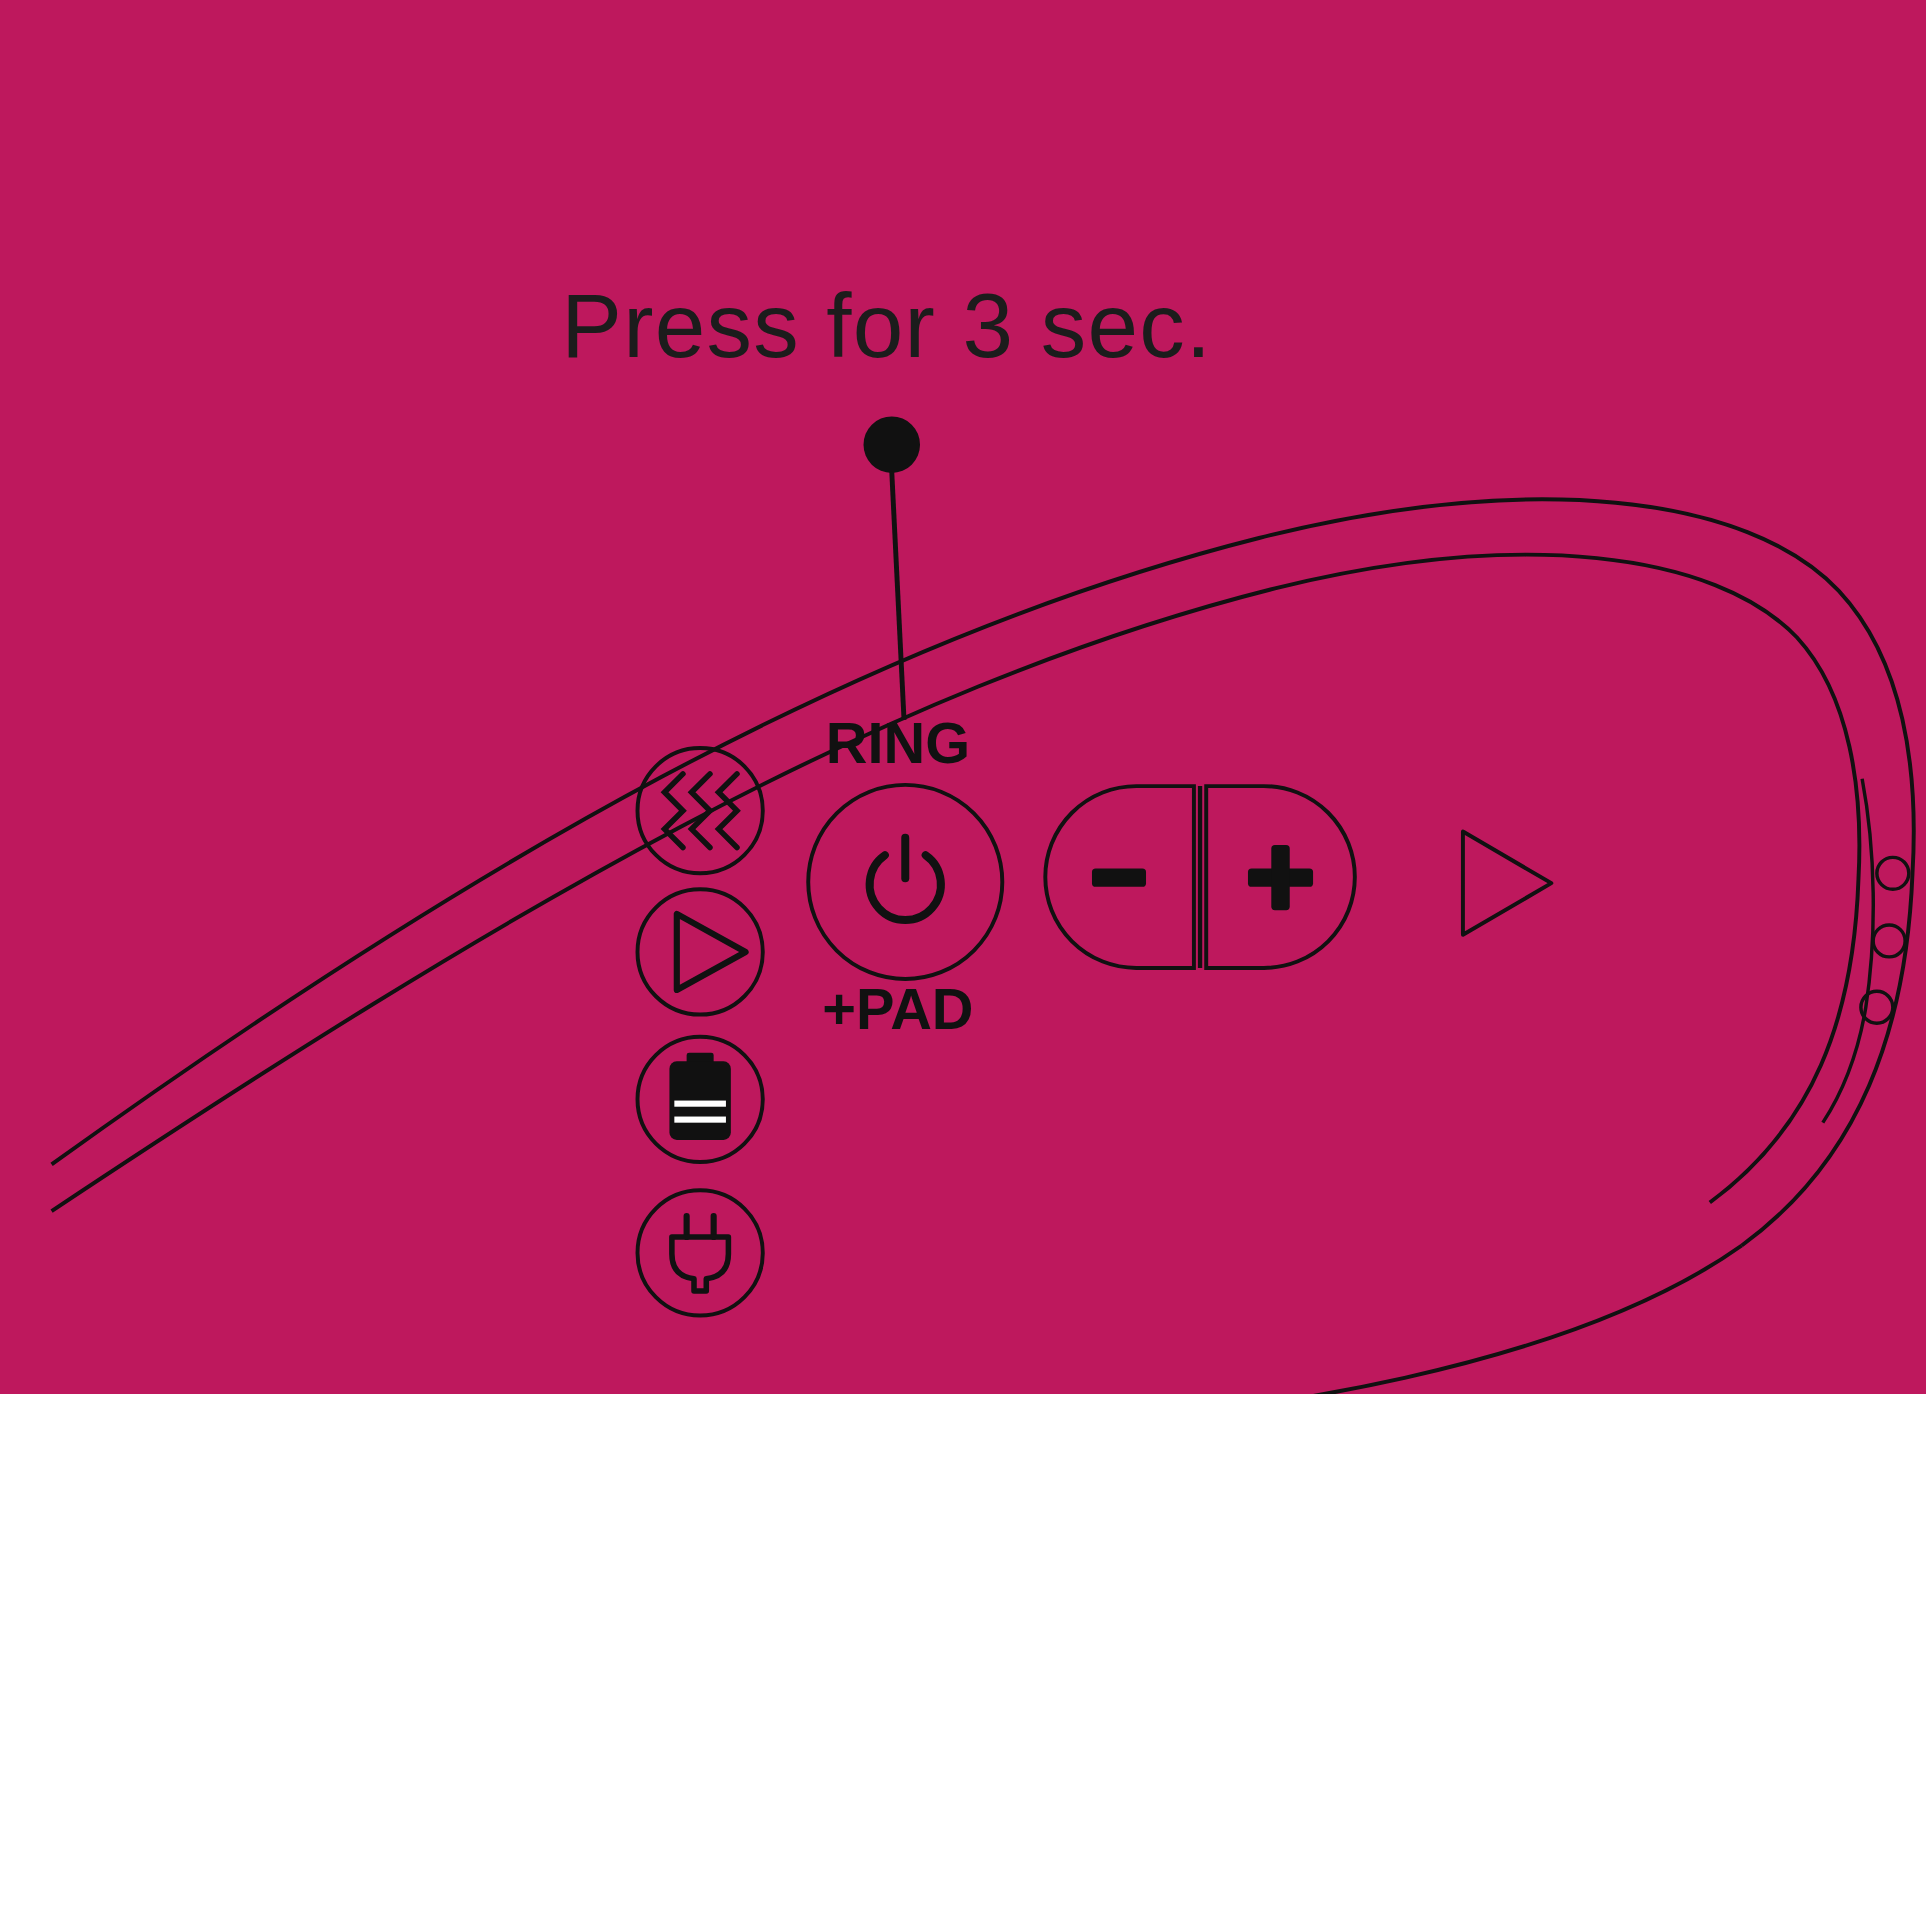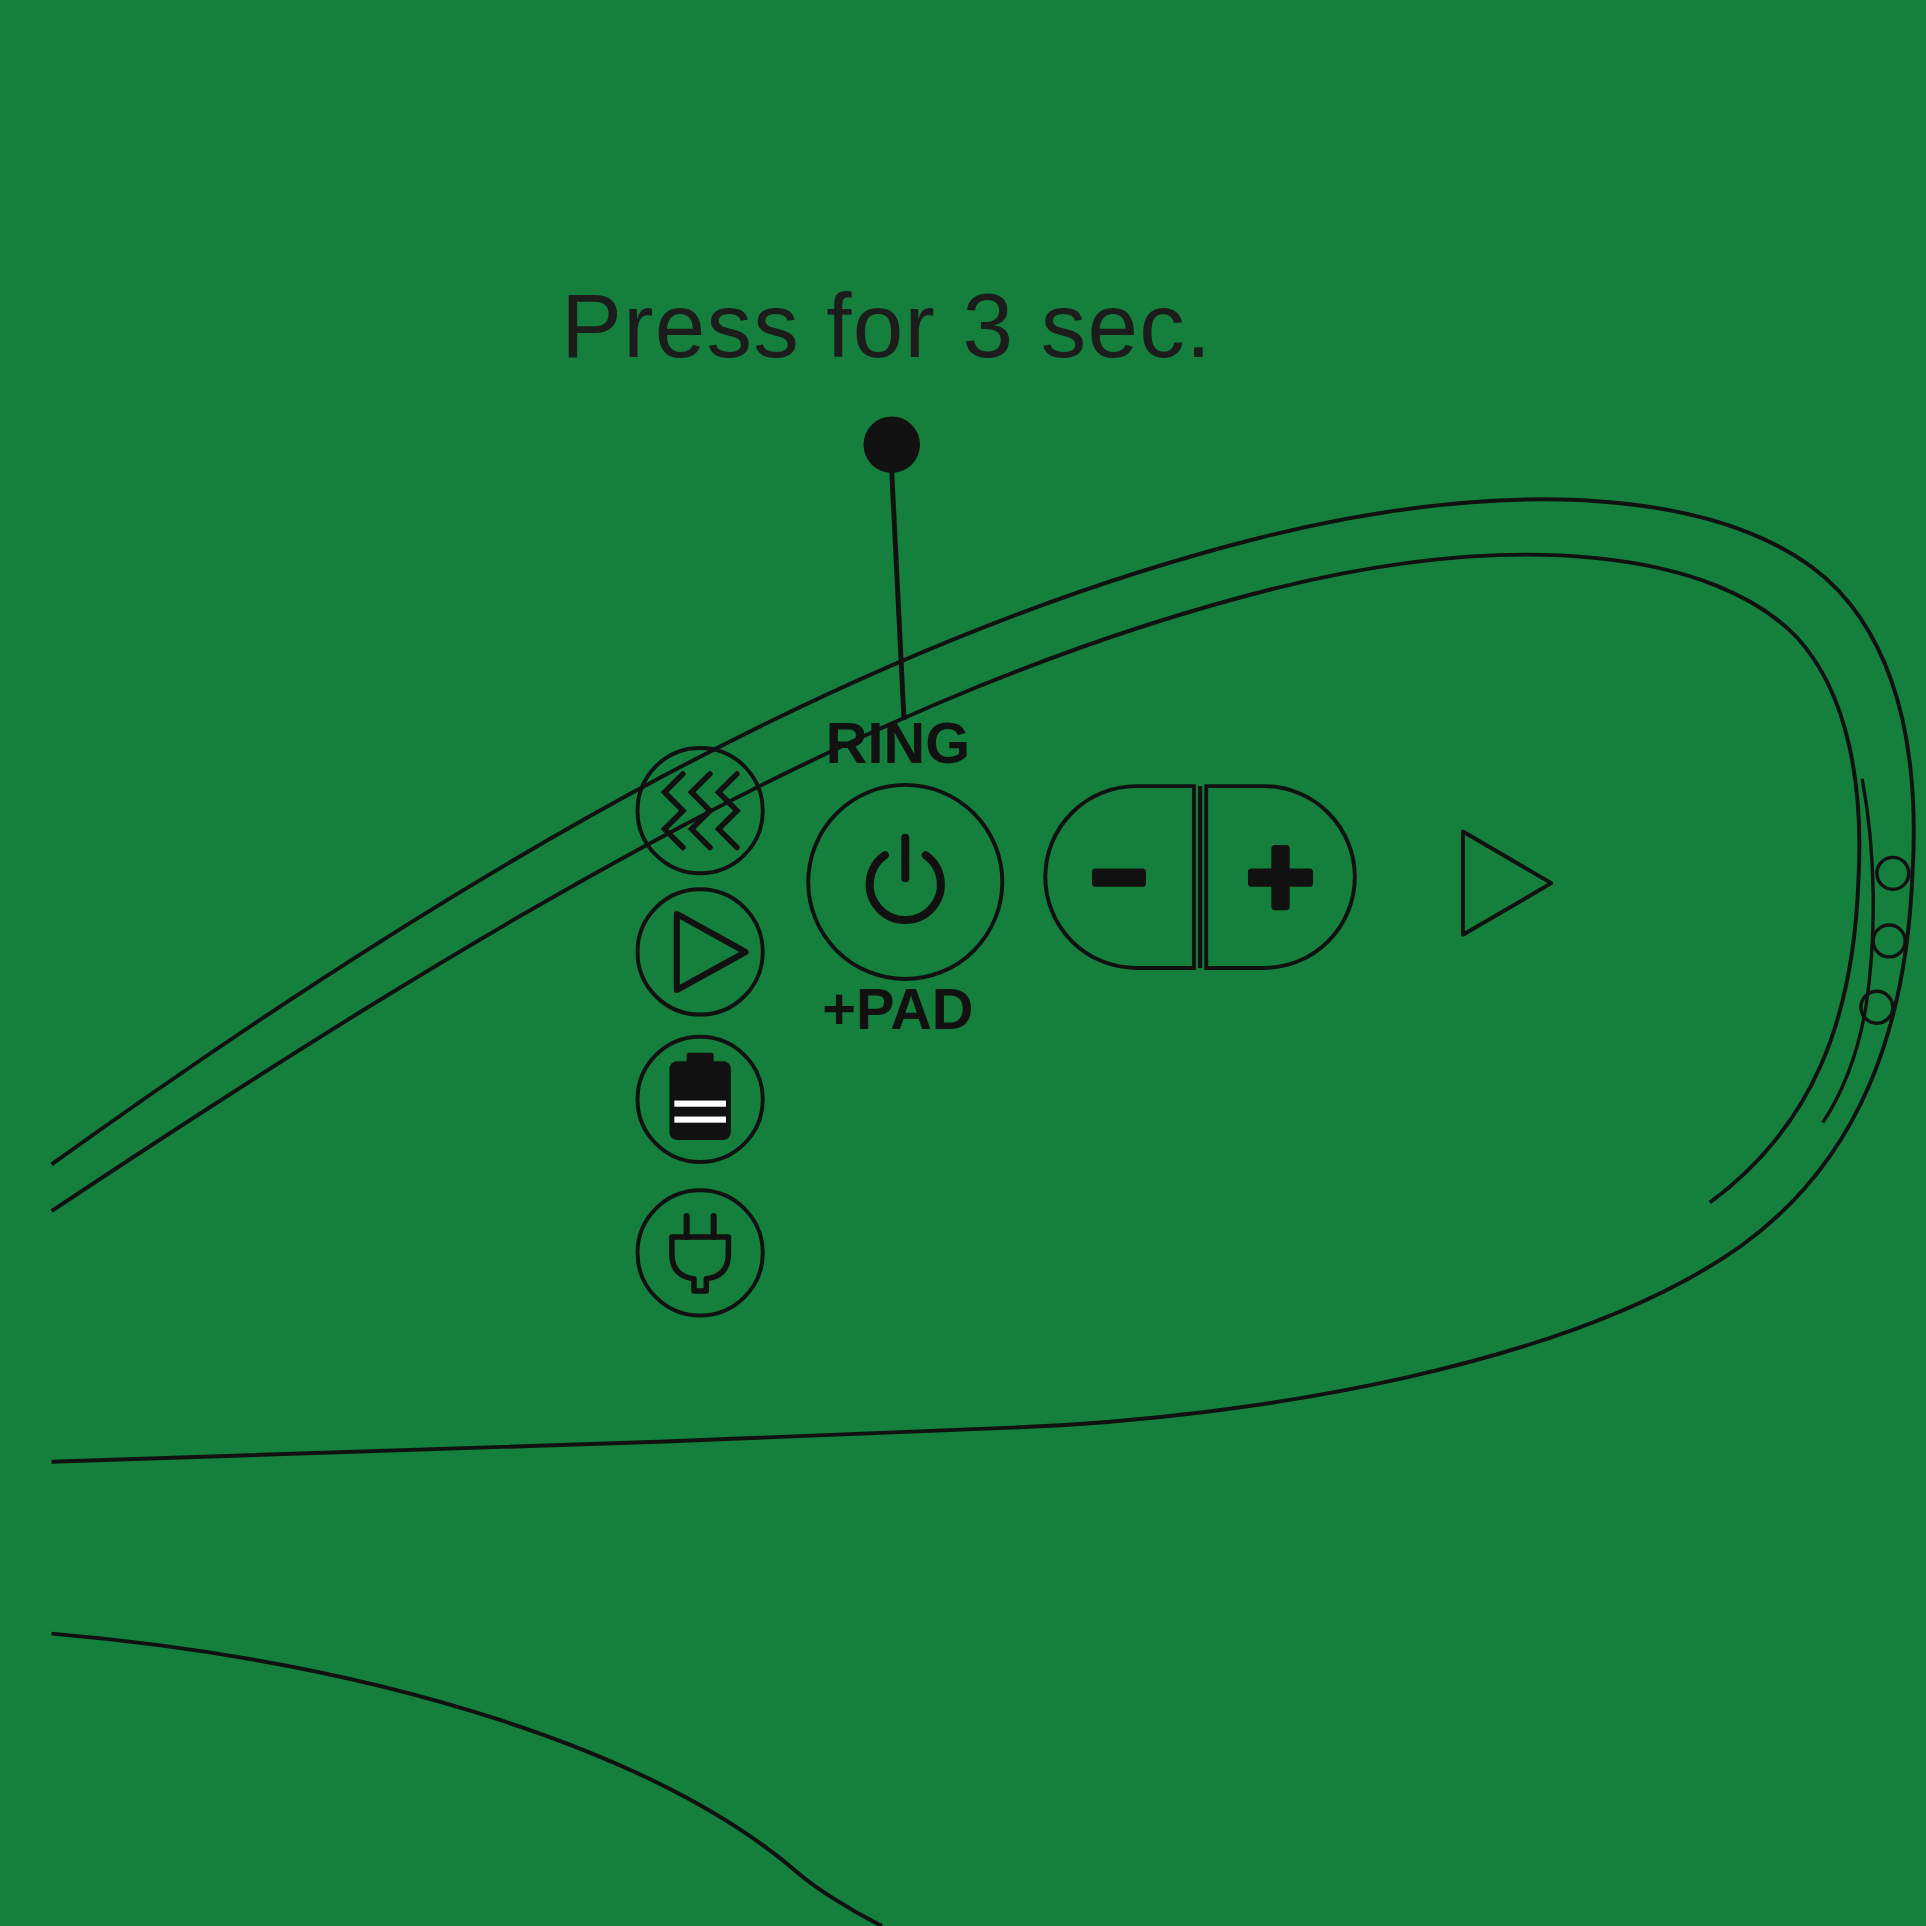--- a/index.html
+++ b/index.html
@@ -1,20 +1,20 @@
 <!DOCTYPE html>
 <html style="font-size:12.3px"><head>
 <meta charset="utf-8">
 <style>
   html, body { margin: 0; padding: 0; background: #ffffff; }
   .canvas {
     position: relative;
     width: 1926px;
-    height: 1926px;
-    background: #15803d;
+    height: 1394px;
+    background: #be185d;
     font-family: "Liberation Sans", sans-serif;
     overflow: hidden;
     text-decoration: underline;
   }
   svg { display: block; }
   .outline { fill: none; stroke: #111111; stroke-width: 3.2; }
   .outline-thin { fill: none; stroke: #111111; stroke-width: 2.8; }
   .icon-stroke { fill: none; stroke: #111111; stroke-linecap: round; }
   .callout-text {
     font-family: "Liberation Sans", sans-serif;

